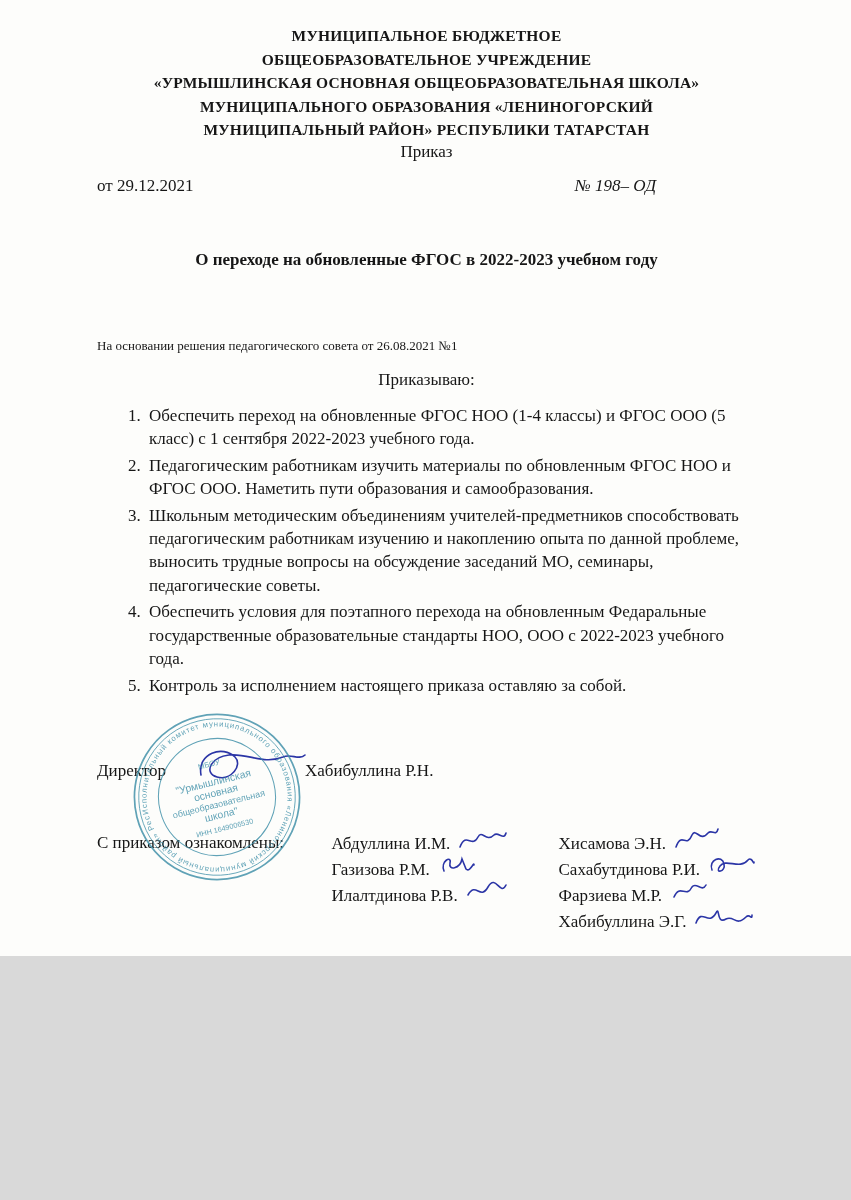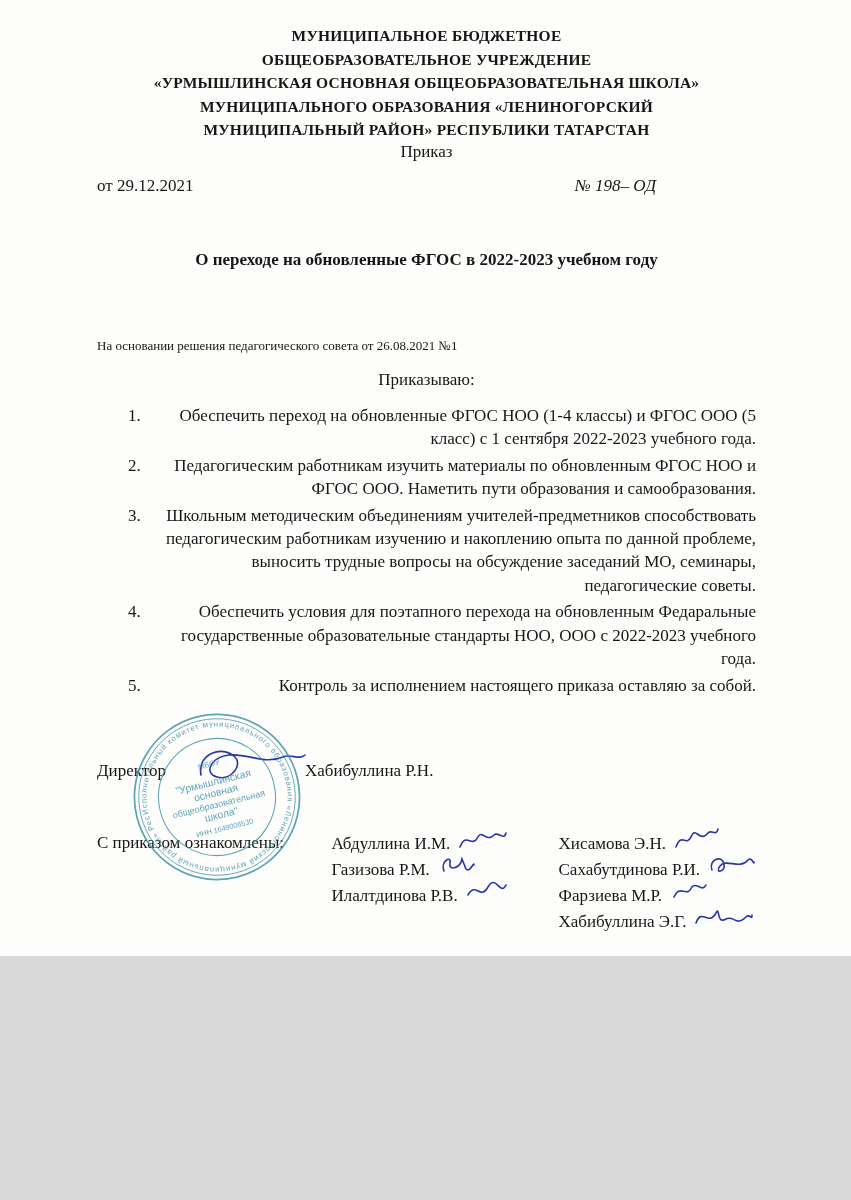--- a/index.html
+++ b/index.html
@@ -46,21 +46,20 @@
   .order-word {
     text-align:center;
     font-size:17px;
     margin-top:16px;
   }
   ol.order-list {
     margin:14px 0 0 0;
     padding-left:48px;
     font-size:17px;
     line-height:1.38;
-    text-align:right;
   }
   ol.order-list li { padding-left:4px; margin-bottom:3px; }
 
   .director-block {
     position:relative;
     margin-top:58px;
     height:42px;
     font-size:17px;
   }
   .director-label { position:absolute; left:0; top:6px; }

